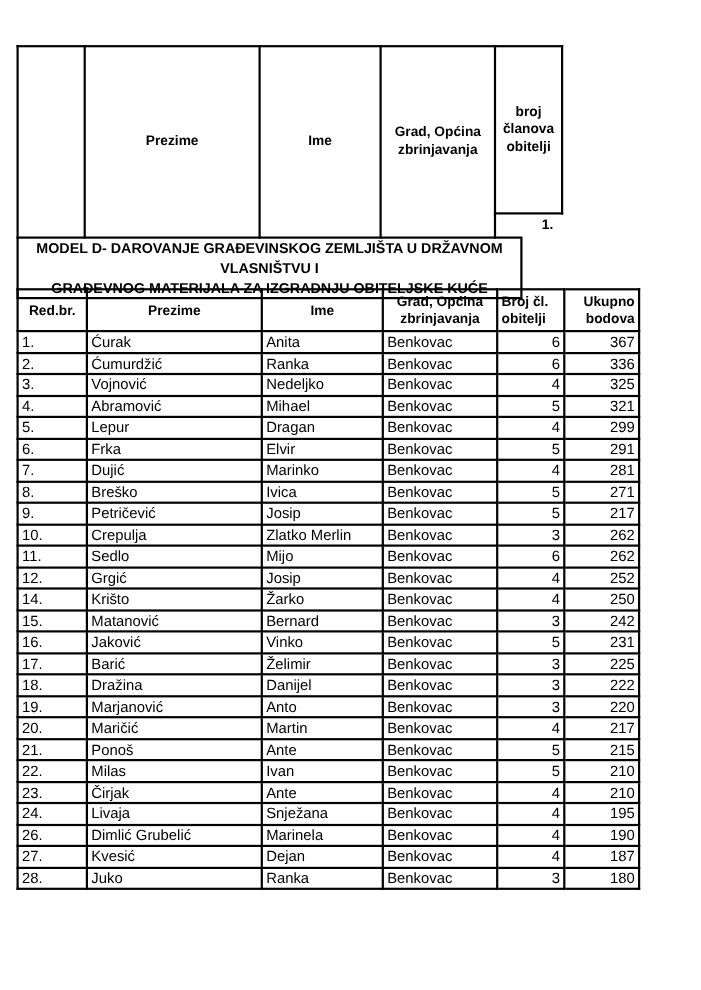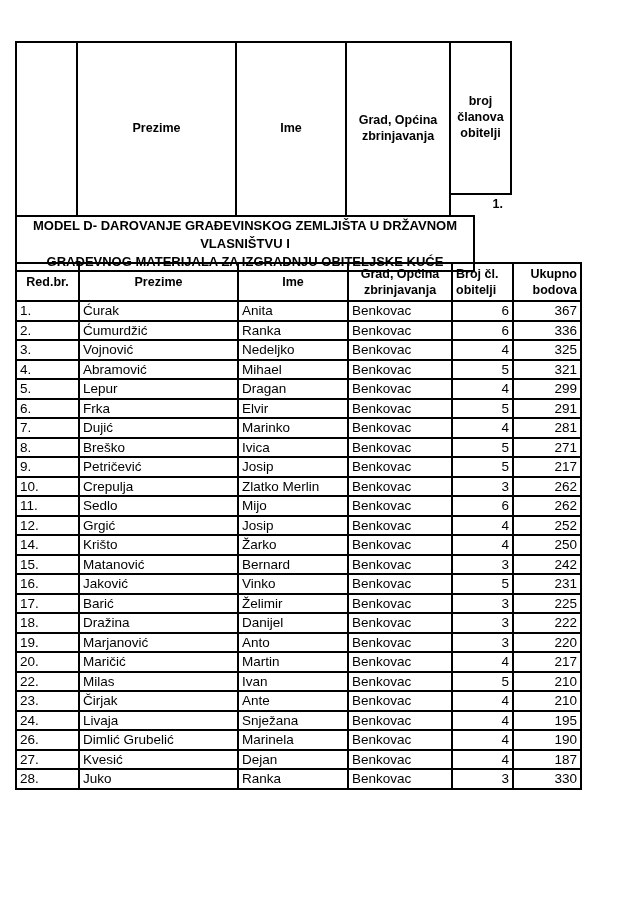--- a/index.html
+++ b/index.html
@@ -249,20 +249,28 @@
       </tr>
       <tr>
         <td class="rb">20.</td>
         <td class="l">Maričić</td>
         <td class="l">Martin</td>
         <td class="l">Benkovac</td>
         <td class="num">4</td>
         <td class="num">217</td>
       </tr>
       <tr>
+        <td class="rb">21.</td>
+        <td class="l">Ponoš</td>
+        <td class="l">Ante</td>
+        <td class="l">Benkovac</td>
+        <td class="num">5</td>
+        <td class="num">215</td>
+      </tr>
+      <tr>
         <td class="rb">22.</td>
         <td class="l">Milas</td>
         <td class="l">Ivan</td>
         <td class="l">Benkovac</td>
         <td class="num">5</td>
         <td class="num">210</td>
       </tr>
       <tr>
         <td class="rb">23.</td>
         <td class="l">Čirjak</td>
@@ -294,16 +302,16 @@
         <td class="l">Benkovac</td>
         <td class="num">4</td>
         <td class="num">187</td>
       </tr>
       <tr>
         <td class="rb">28.</td>
         <td class="l">Juko</td>
         <td class="l">Ranka</td>
         <td class="l">Benkovac</td>
         <td class="num">3</td>
-        <td class="num">330</td>
+        <td class="num">180</td>
       </tr>
     </tbody>
 </table>
 
 </body></html>

